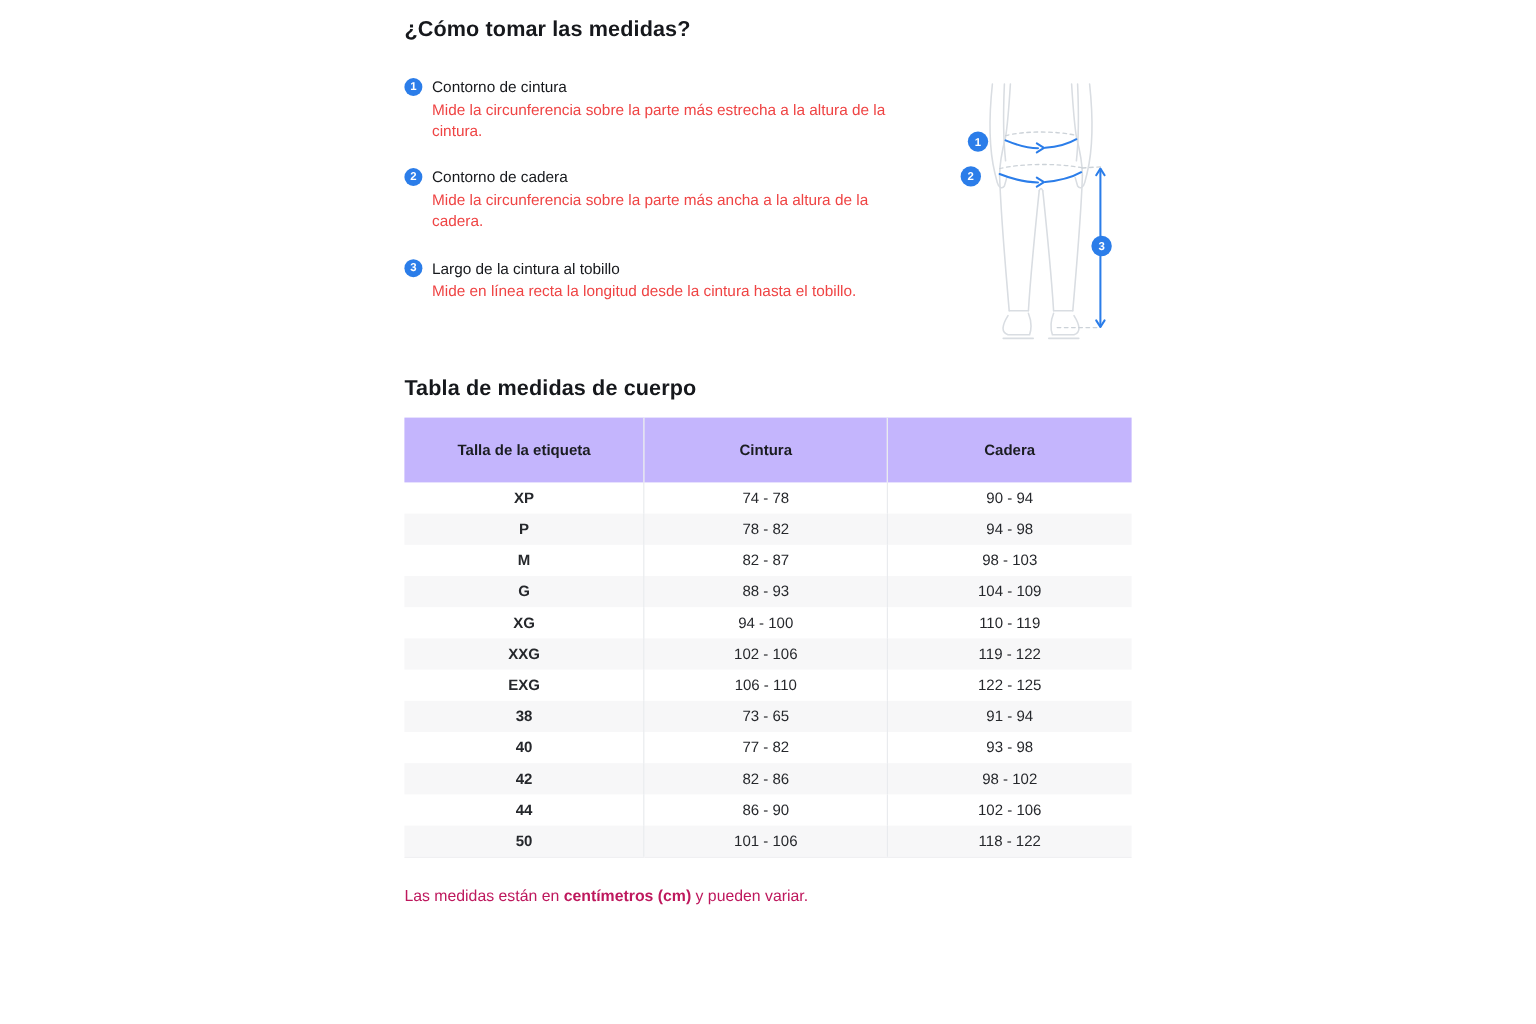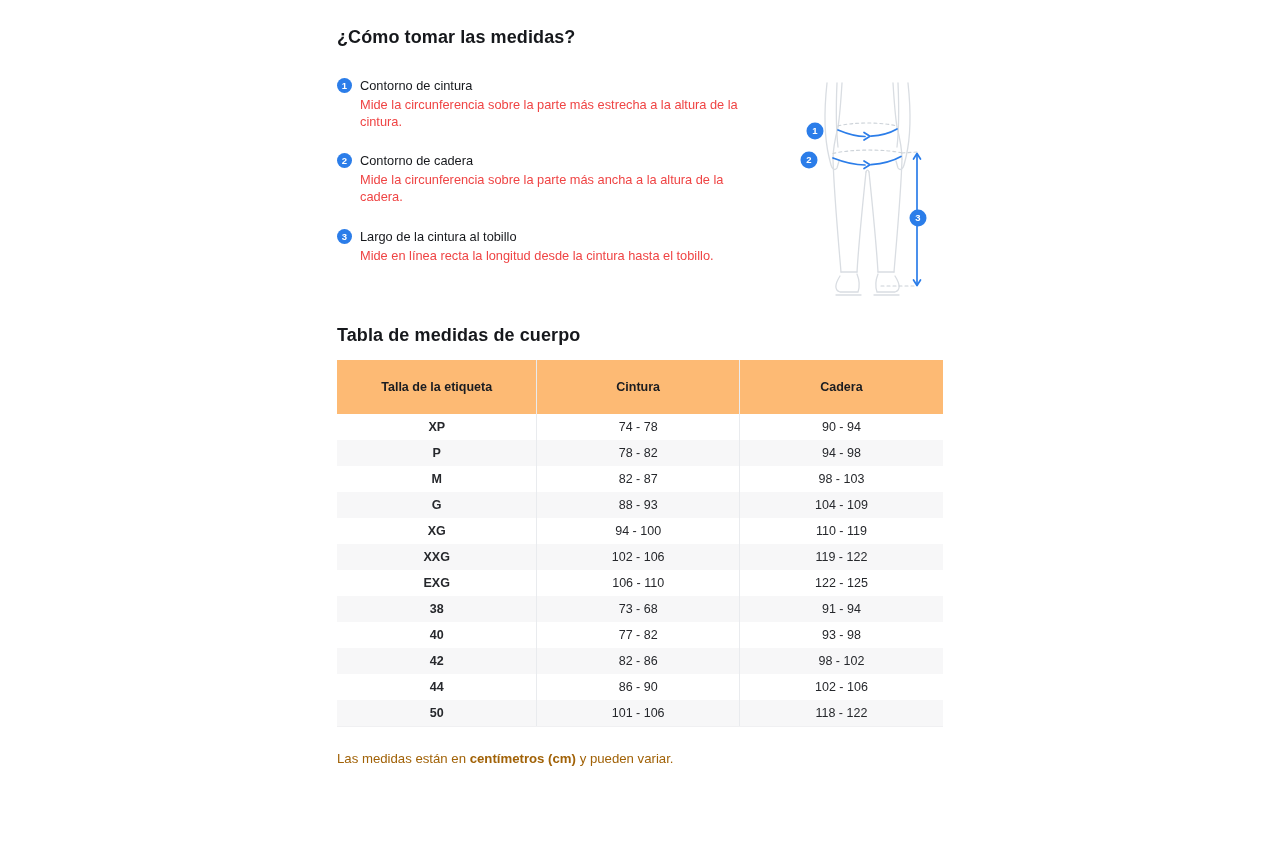--- a/index.html
+++ b/index.html
@@ -8,21 +8,21 @@
     width: 1280px;
     height: 853px;
     background: #ffffff;
     font-family: "Liberation Sans", sans-serif;
     color: #1f2328;
     overflow: hidden;
   }
   .container {
     width: 606px;
     margin: 0 auto;
-    padding-top: 27px;
+    padding-top: 14px;
   }
   .section-title {
     font-size: 18px;
     font-weight: 700;
     color: #16181c;
     letter-spacing: 0.1px;
     margin: 0;
   }
   .howto-title { margin-bottom: 30px; }
 
@@ -71,21 +71,21 @@
   }
 
   .table-section-title { margin-top: 16px; margin-bottom: 0; }
 
   table.size-table {
     width: 606px;
     border-collapse: collapse;
     margin-top: 14px;
   }
   .size-table th {
-    background: #fdba74;
+    background: #c4b5fd;
     height: 54px;
     font-size: 12.5px;
     font-weight: 700;
     color: #1b1d21;
     text-align: center;
     padding: 0 8px;
   }
   .size-table td {
     height: 26px;
     font-size: 12.5px;
@@ -96,21 +96,21 @@
   }
   .size-table tbody tr:nth-child(even) td { background: #f7f7f8; }
   .size-table th + th,
   .size-table td + td { border-left: 1px solid #e9ebee; }
   .size-table td:first-child { font-weight: 700; }
   .size-table tbody tr:last-child td { border-bottom: 1px solid #f0f0f2; }
 
   .footer-note {
     margin-top: 24px;
     font-size: 13.2px;
-    color: #a16207;
+    color: #be185d;
   }
   .footer-note .bold-seg { font-weight: 700; }
 </style>
 </head>
 <body>
 
 <div class="container">
 
   <h2 class="section-title howto-title">¿Cómo tomar las medidas?</h2>
 
@@ -254,21 +254,21 @@
         <td>102 - 106</td>
         <td>119 - 122</td>
       </tr>
       <tr>
         <td>EXG</td>
         <td>106 - 110</td>
         <td>122 - 125</td>
       </tr>
       <tr>
         <td>38</td>
-        <td>73 - 68</td>
+        <td>73 - 65</td>
         <td>91 - 94</td>
       </tr>
       <tr>
         <td>40</td>
         <td>77 - 82</td>
         <td>93 - 98</td>
       </tr>
       <tr>
         <td>42</td>
         <td>82 - 86</td>

